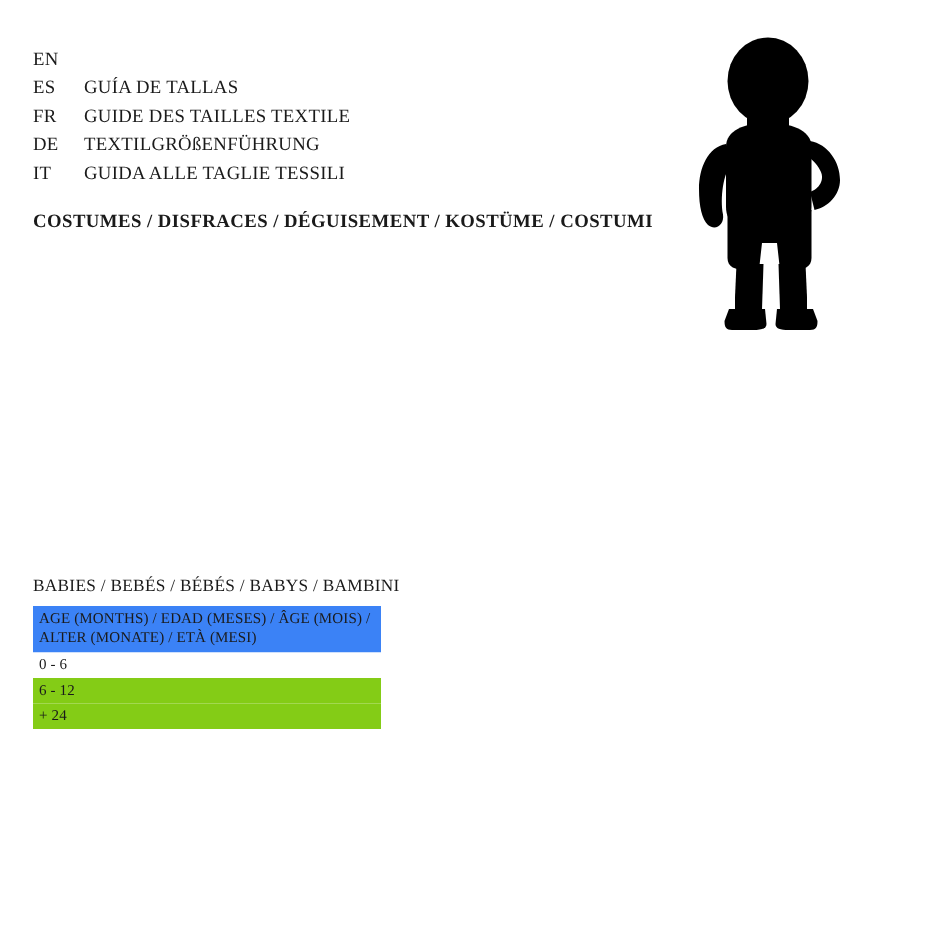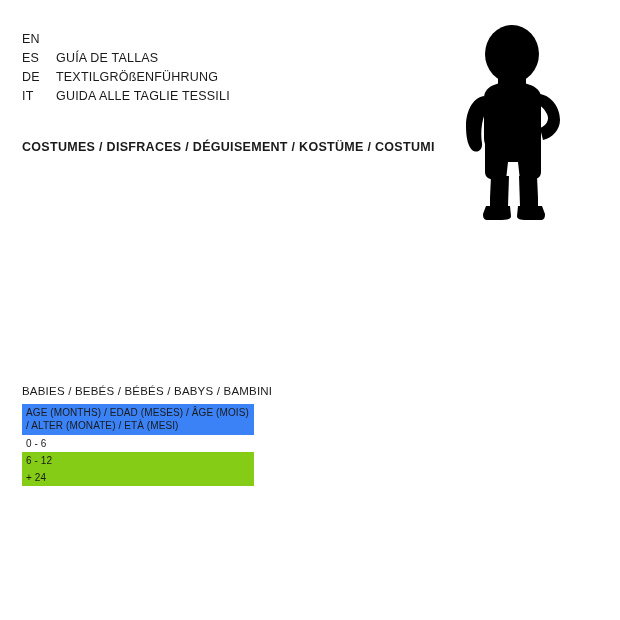--- a/index.html
+++ b/index.html
@@ -13,20 +13,21 @@
     position: relative;
     font-family: "Liberation Sans", sans-serif;
     color: #1a1a1a;
     overflow: hidden;
   }
   .page {
     position: absolute;
     inset: 0;
     width: 544px;
     height: 620px;
+    font-family: Liberation Serif, serif;
   }
 
   
   .lang-block {
     position: absolute;
     left: 22px;
     top: 30px;
     width: 420px;
   }
   .lang-row {
@@ -123,20 +124,24 @@
 
 <div class="page">
 
   <div class="lang-block">
     <div class="lang-row">
       <span class="lang-code">EN</span>
     </div>
     <div class="lang-row">
       <span class="lang-code">ES</span>
       <span class="lang-text">GUÍA DE TALLAS</span>
+    </div>
+    <div class="lang-row">
+      <span class="lang-code">FR</span>
+      <span class="lang-text">GUIDE DES TAILLES TEXTILE</span>
     </div>
     <div class="lang-row">
       <span class="lang-code">DE</span>
       <span class="lang-text">TEXTILGRÖßENFÜHRUNG</span>
     </div>
     <div class="lang-row">
       <span class="lang-code">IT</span>
       <span class="lang-text">GUIDA ALLE TAGLIE TESSILI</span>
     </div>
   </div>

